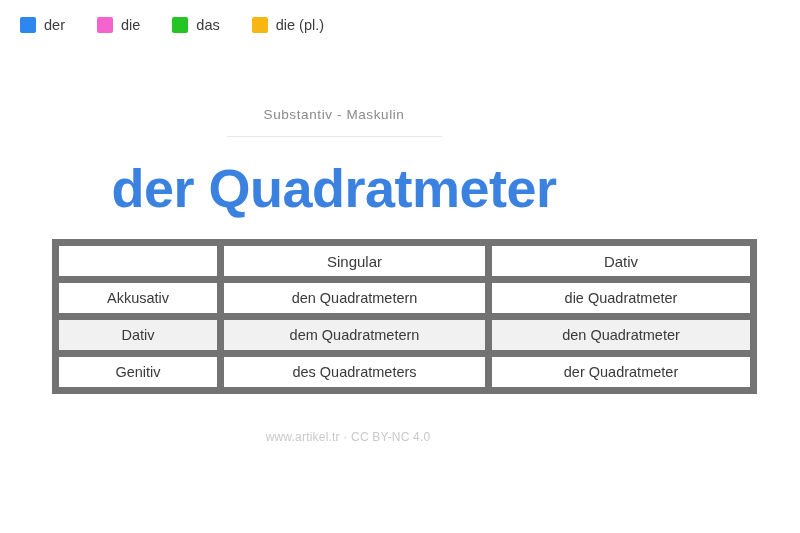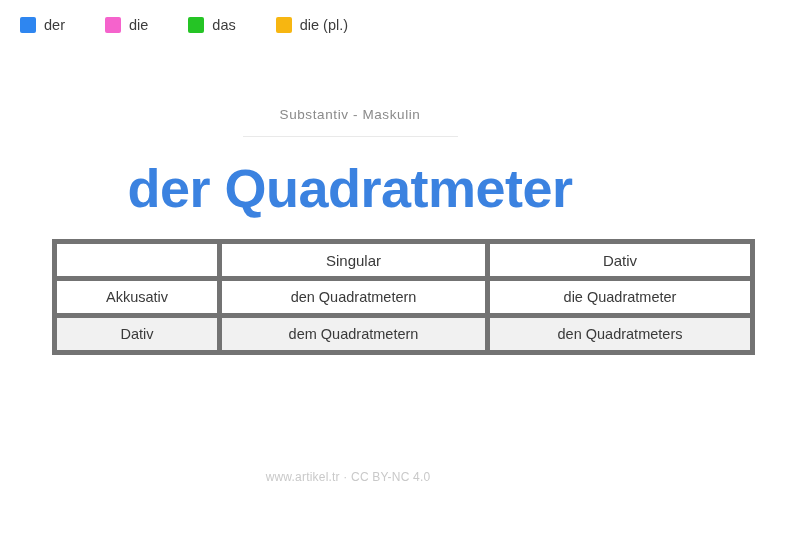--- a/index.html
+++ b/index.html
@@ -32,21 +32,21 @@
     height: 533px;
   }
 
   
   #legend {
     position: absolute;
     left: 20px;
     top: 17px;
     display: flex;
     align-items: center;
-    gap: 12px;
+    gap: 4px;
   }
   .legend-item {
     display: flex;
     align-items: center;
     margin-right: 28px;
   }
   .legend-swatch {
     width: 16px;
     height: 16px;
     border-radius: 2px;
@@ -55,21 +55,21 @@
   .legend-label {
     margin-left: 8px;
     font-size: 14.5px;
     color: #3c3c3c;
     line-height: 1;
   }
 
   
   #header-block {
     position: absolute;
-    left: 16px;
+    left: 0;
     top: 108px;
     width: 668px;
     text-align: center;
   }
   #subtitle {
     font-size: 13.5px;
     color: #8a8a8a;
     letter-spacing: 0.6px;
     line-height: 1;
     padding-bottom: 14px;
@@ -93,21 +93,21 @@
   #decl-table {
     position: absolute;
     left: 52px;
     top: 239px;
     width: 698px;
     border-collapse: collapse;
     table-layout: fixed;
   }
   #decl-table th,
   #decl-table td {
-    border: 5px solid #737373;
+    border: 7px solid #737373;
     height: 37px;
     text-align: center;
     font-weight: normal;
     font-size: 14.5px;
     color: #3a3a3a;
     padding: 0 4px;
     box-sizing: border-box;
   }
   #decl-table col.c-case { width: 165px; }
   #decl-table col.c-sg   { width: 268px; }
@@ -124,21 +124,20 @@
   
   #footer {
     position: absolute;
     left: 0;
     top: 430px;
     width: 696px;
     text-align: center;
     font-size: 12px;
     color: #c9c9c9;
     letter-spacing: 0.2px;
-    margin-top: 40px;
   }
 </style>
 </head>
 <body>
 
 <div id="watermark-layer"></div>
 
 <div id="content">
 
   <div id="legend">
@@ -181,20 +180,25 @@
     </thead>
     <tbody id="decl-body">
         <tr class="row-plain">
           <td>Akkusativ</td>
           <td>den Quadratmetern</td>
           <td>die Quadratmeter</td>
         </tr>
         <tr class="row-shaded">
           <td>Dativ</td>
           <td>dem Quadratmetern</td>
-          <td>den Quadratmeters</td>
+          <td>den Quadratmeter</td>
+        </tr>
+        <tr class="row-plain">
+          <td>Genitiv</td>
+          <td>des Quadratmeters</td>
+          <td>der Quadratmeter</td>
         </tr>
       </tbody>
   </table>
 
   <div id="footer">www.artikel.tr · CC BY-NC 4.0</div>
 
 </div>
 
 </body></html>

